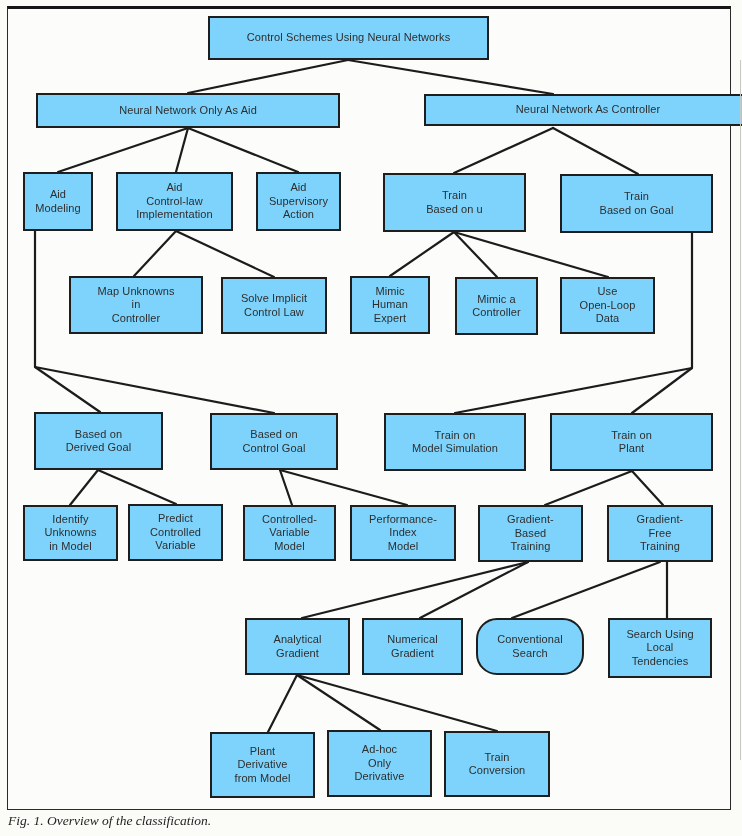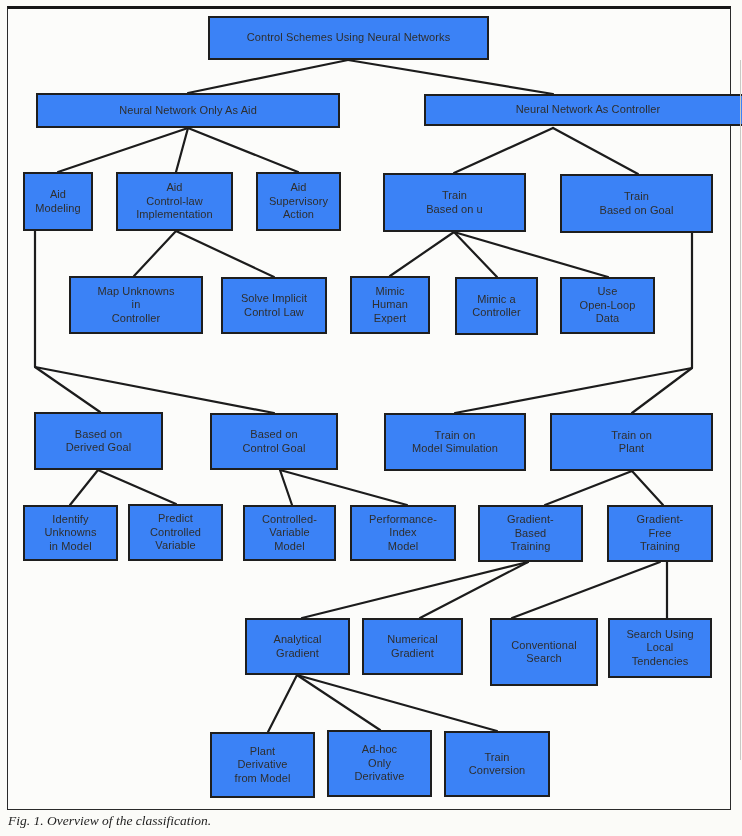--- a/index.html
+++ b/index.html
@@ -15,21 +15,21 @@
     position:absolute;left:7px;top:6px;width:724px;height:804px;
     border:1.5px solid #2a2a2a;
     border-top:3px solid #161616;
     box-sizing:border-box;
     background:#fcfcfa;
   }
   svg.edges{position:absolute;left:0;top:0;width:742px;height:836px;pointer-events:none;}
   .node{
     position:absolute;
     border:2px solid #1e1e1e;
-    background:#3b82f6;
+    background:#7dd3fc;
     box-sizing:border-box;
     display:flex;align-items:center;justify-content:center;
     text-align:center;
     font-size:11px;line-height:13.5px;
     color:#2e2e2e;
     white-space:pre-line;
     letter-spacing:0.1px;
   }
   .caption{
     position:absolute;left:8px;top:813px;
@@ -131,21 +131,21 @@
       <div class="node" style="left: 478px; top: 505px; width: 105px; height: 57px; border-color: rgb(30, 30, 30); color: rgb(46, 46, 46);">Gradient-
 Based
 Training</div>
       <div class="node" style="left: 607px; top: 505px; width: 106px; height: 57px; border-color: rgb(30, 30, 30); color: rgb(46, 46, 46);">Gradient-
 Free
 Training</div>
       <div class="node" style="left: 245px; top: 618px; width: 105px; height: 57px; border-color: rgb(30, 30, 30); color: rgb(46, 46, 46);">Analytical
 Gradient</div>
       <div class="node" style="left: 362px; top: 618px; width: 101px; height: 57px; border-color: rgb(30, 30, 30); color: rgb(46, 46, 46);">Numerical
 Gradient</div>
-      <div class="node" style="left: 490px; top: 618px; width: 108px; height: 68px; border-color: rgb(30, 30, 30); color: rgb(46, 46, 46);">Conventional
+      <div class="node" style="left: 476px; top: 618px; width: 108px; height: 57px; border-color: rgb(30, 30, 30); color: rgb(46, 46, 46); border-radius: 21px;">Conventional
 Search</div>
       <div class="node" style="left: 608px; top: 618px; width: 104px; height: 60px; border-color: rgb(30, 30, 30); color: rgb(46, 46, 46);">Search Using
 Local
 Tendencies</div>
       <div class="node" style="left: 210px; top: 732px; width: 105px; height: 66px; border-color: rgb(30, 30, 30); color: rgb(46, 46, 46);">Plant
 Derivative
 from Model</div>
       <div class="node" style="left: 327px; top: 730px; width: 105px; height: 67px; border-color: rgb(30, 30, 30); color: rgb(46, 46, 46);">Ad-hoc
 Only
 Derivative</div>

